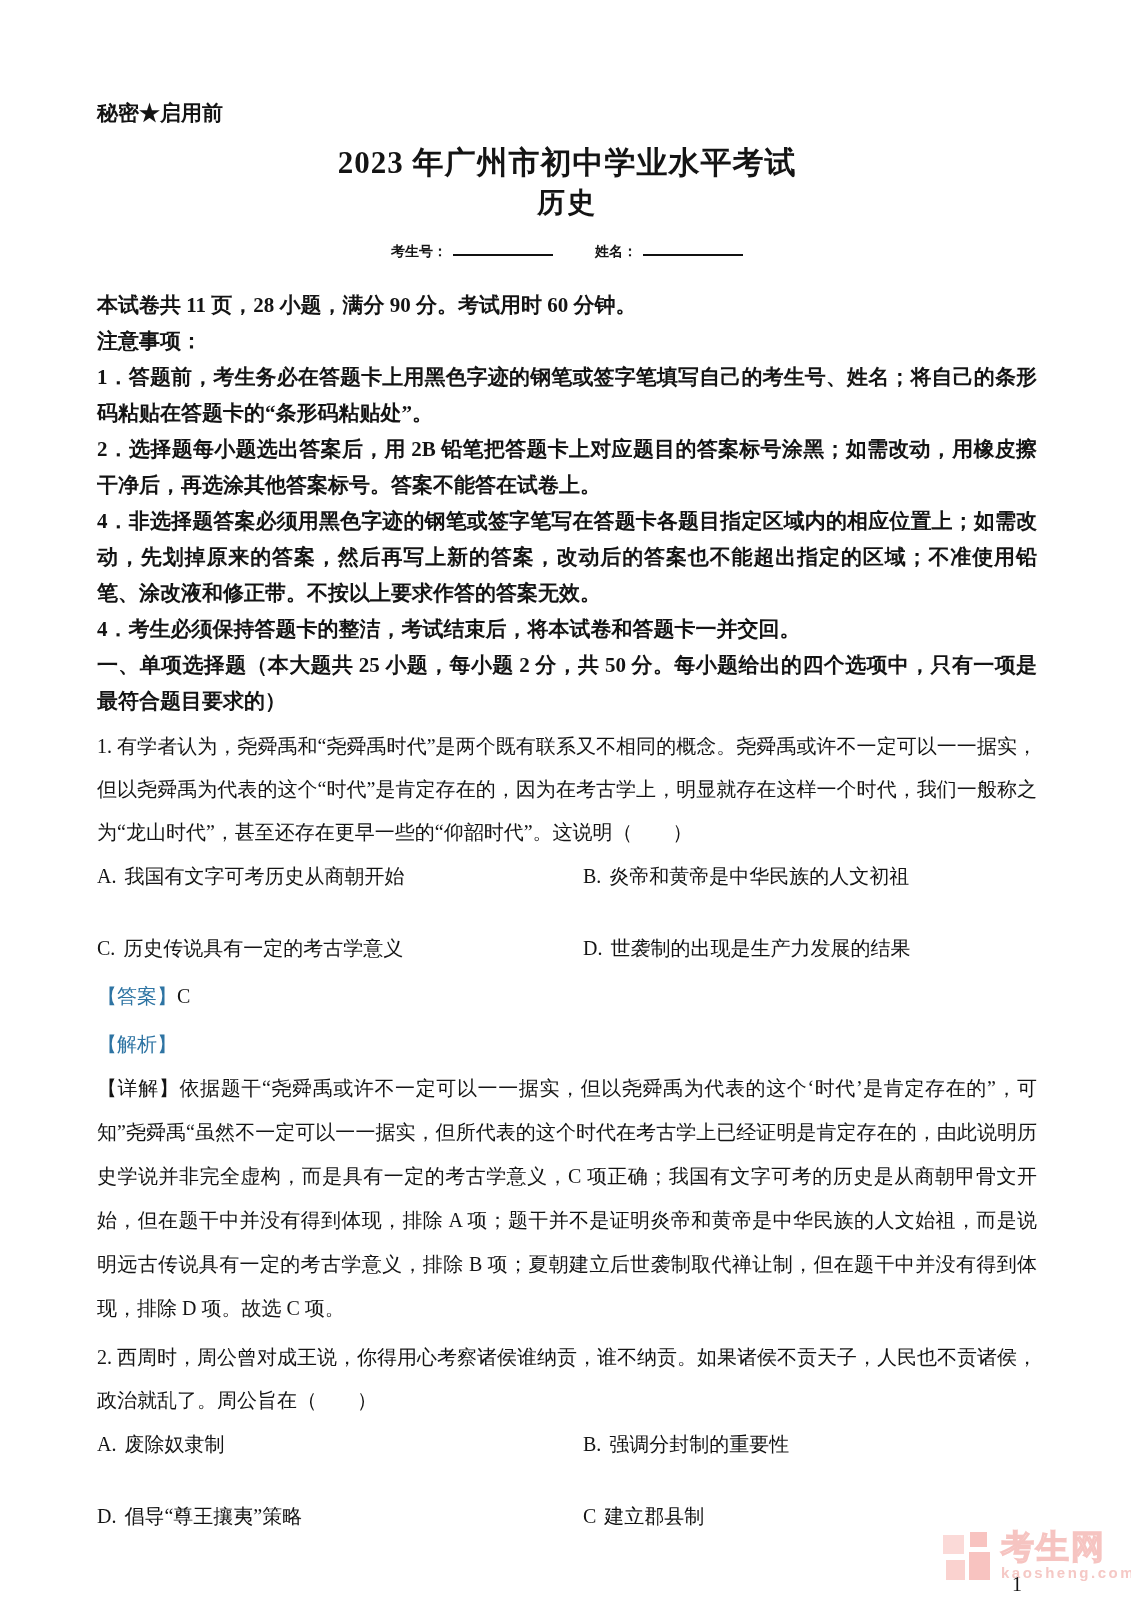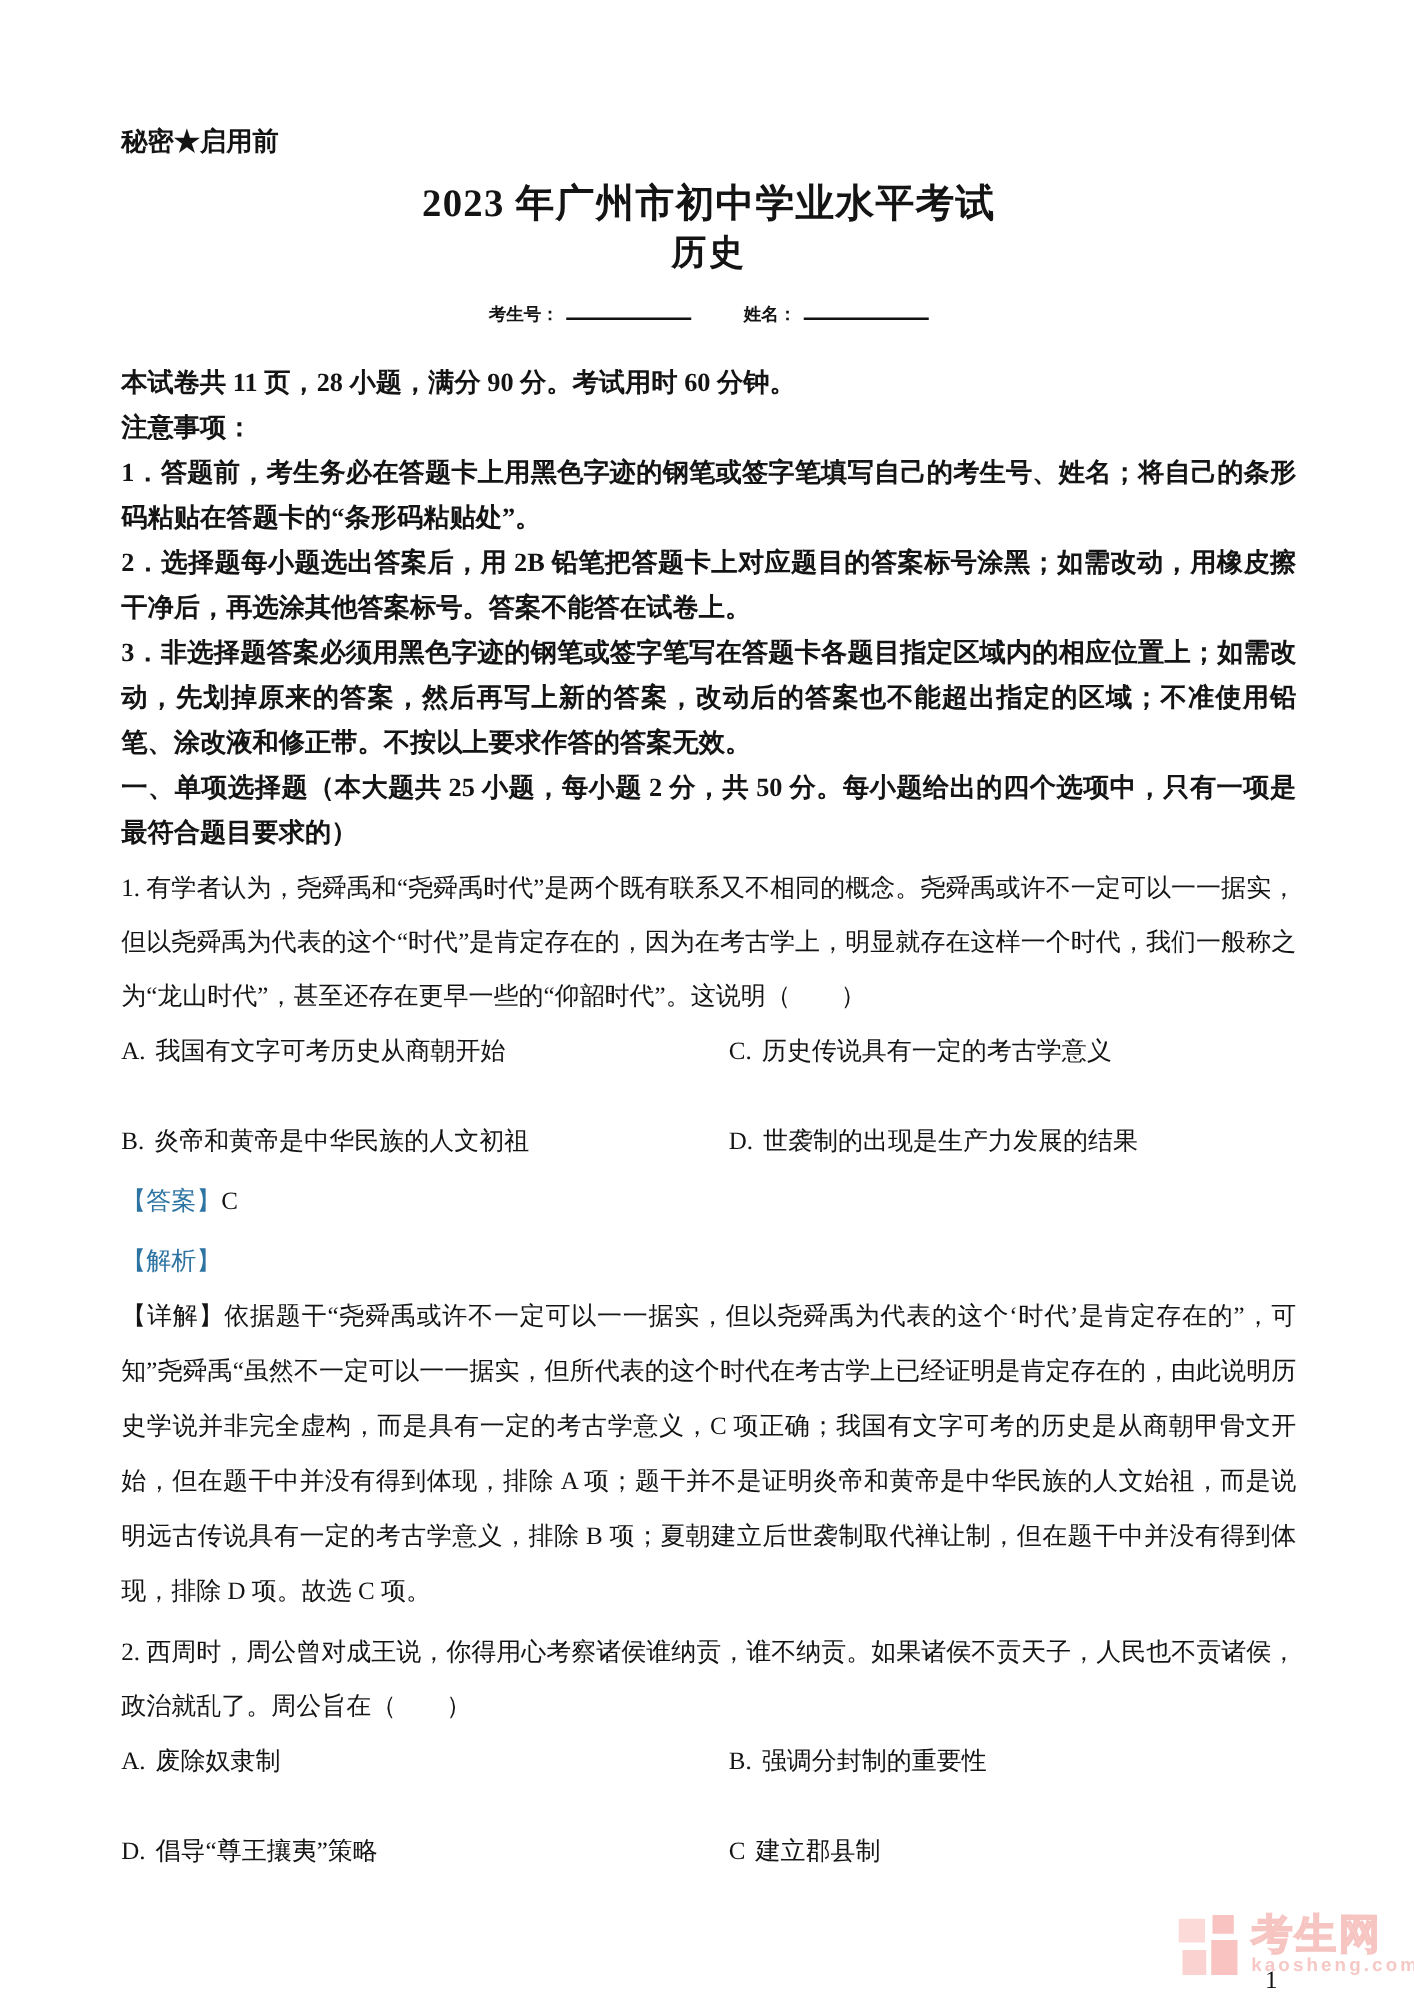--- a/index.html
+++ b/index.html
@@ -168,30 +168,31 @@
     <div class="candidate-row">
       <span>考生号：</span><span class="blank"></span><span class="name-label">姓名：</span><span class="blank"></span>
     </div>
 
     <p class="bold-line exam-info">本试卷共 11 页，28 小题，满分 90 分。考试用时 60 分钟。</p>
 
     <p class="bold-line">注意事项：</p>
 
     <p class="note">1．答题前，考生务必在答题卡上用黑色字迹的钢笔或签字笔填写自己的考生号、姓名；将自己的条形码粘贴在答题卡的“条形码粘贴处”。</p>
     <p class="note">2．选择题每小题选出答案后，用 2B 铅笔把答题卡上对应题目的答案标号涂黑；如需改动，用橡皮擦干净后，再选涂其他答案标号。答案不能答在试卷上。</p>
-    <p class="note">3．非选择题答案必须用黑色字迹的钢笔或签字笔写在答题卡各题目指定区域内的相应位置上；如需改动，先划掉原来的答案，然后再写上新的答案，改动后的答案也不能超出指定的区域；不准使用铅笔、涂改液和修正带。不按以上要求作答的答案无效。</p>
+    <p class="note">4．非选择题答案必须用黑色字迹的钢笔或签字笔写在答题卡各题目指定区域内的相应位置上；如需改动，先划掉原来的答案，然后再写上新的答案，改动后的答案也不能超出指定的区域；不准使用铅笔、涂改液和修正带。不按以上要求作答的答案无效。</p>
+    <p class="note">4．考生必须保持答题卡的整洁，考试结束后，将本试卷和答题卡一并交回。</p>
 
     <p class="section-title">一、单项选择题（本大题共 25 小题，每小题 2 分，共 50 分。每小题给出的四个选项中，只有一项是最符合题目要求的）</p>
 
     <div class="question">
       <p class="stem">1. 有学者认为，尧舜禹和“尧舜禹时代”是两个既有联系又不相同的概念。尧舜禹或许不一定可以一一据实，但以尧舜禹为代表的这个“时代”是肯定存在的，因为在考古学上，明显就存在这样一个时代，我们一般称之为“龙山时代”，甚至还存在更早一些的“仰韶时代”。这说明（　　）</p>
       <div class="options">
         <div class="option"><span class="opt-label">A.</span><span>我国有文字可考历史从商朝开始</span></div>
+        <div class="option"><span class="opt-label">B.</span><span>炎帝和黄帝是中华民族的人文初祖</span></div>
         <div class="option"><span class="opt-label">C.</span><span>历史传说具有一定的考古学意义</span></div>
-        <div class="option"><span class="opt-label">B.</span><span>炎帝和黄帝是中华民族的人文初祖</span></div>
         <div class="option"><span class="opt-label">D.</span><span>世袭制的出现是生产力发展的结果</span></div>
       </div>
       <p class="answer-row">
         <span class="blue-label">【答案】</span><span>C</span>
       </p>
       <p class="answer-row">
         <span class="blue-label">【解析】</span>
       </p>
       <p class="detail">
         <span>【详解】</span><span>依据题干“尧舜禹或许不一定可以一一据实，但以尧舜禹为代表的这个‘时代’是肯定存在的”，可知”尧舜禹“虽然不一定可以一一据实，但所代表的这个时代在考古学上已经证明是肯定存在的，由此说明历史学说并非完全虚构，而是具有一定的考古学意义，C 项正确；我国有文字可考的历史是从商朝甲骨文开始，但在题干中并没有得到体现，排除 A 项；题干并不是证明炎帝和黄帝是中华民族的人文始祖，而是说明远古传说具有一定的考古学意义，排除 B 项；夏朝建立后世袭制取代禅让制，但在题干中并没有得到体现，排除 D 项。故选 C 项。</span>

